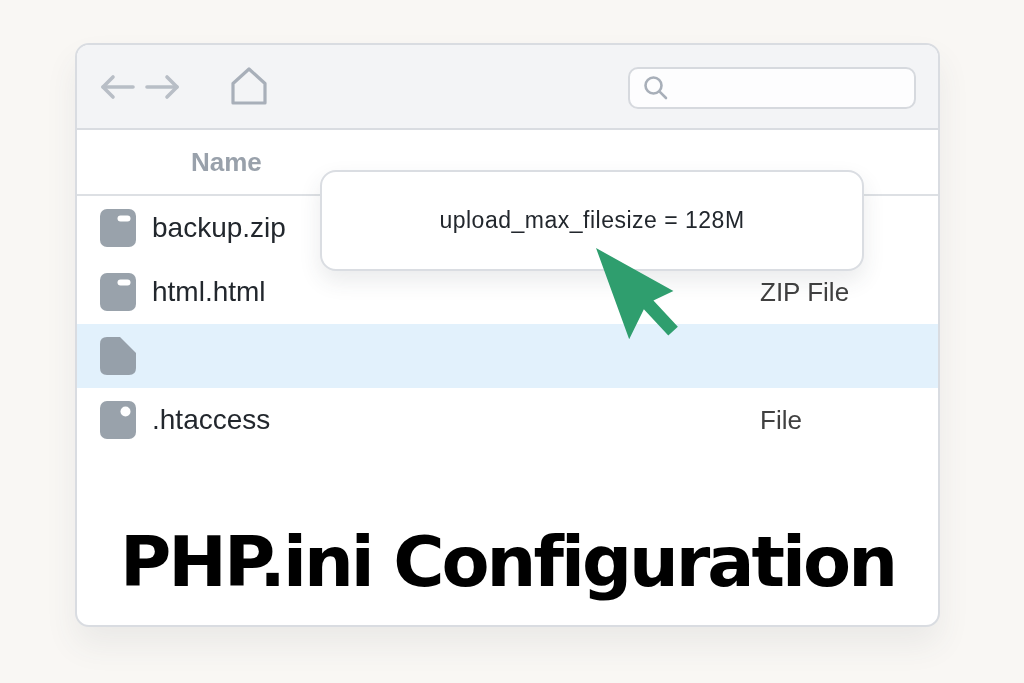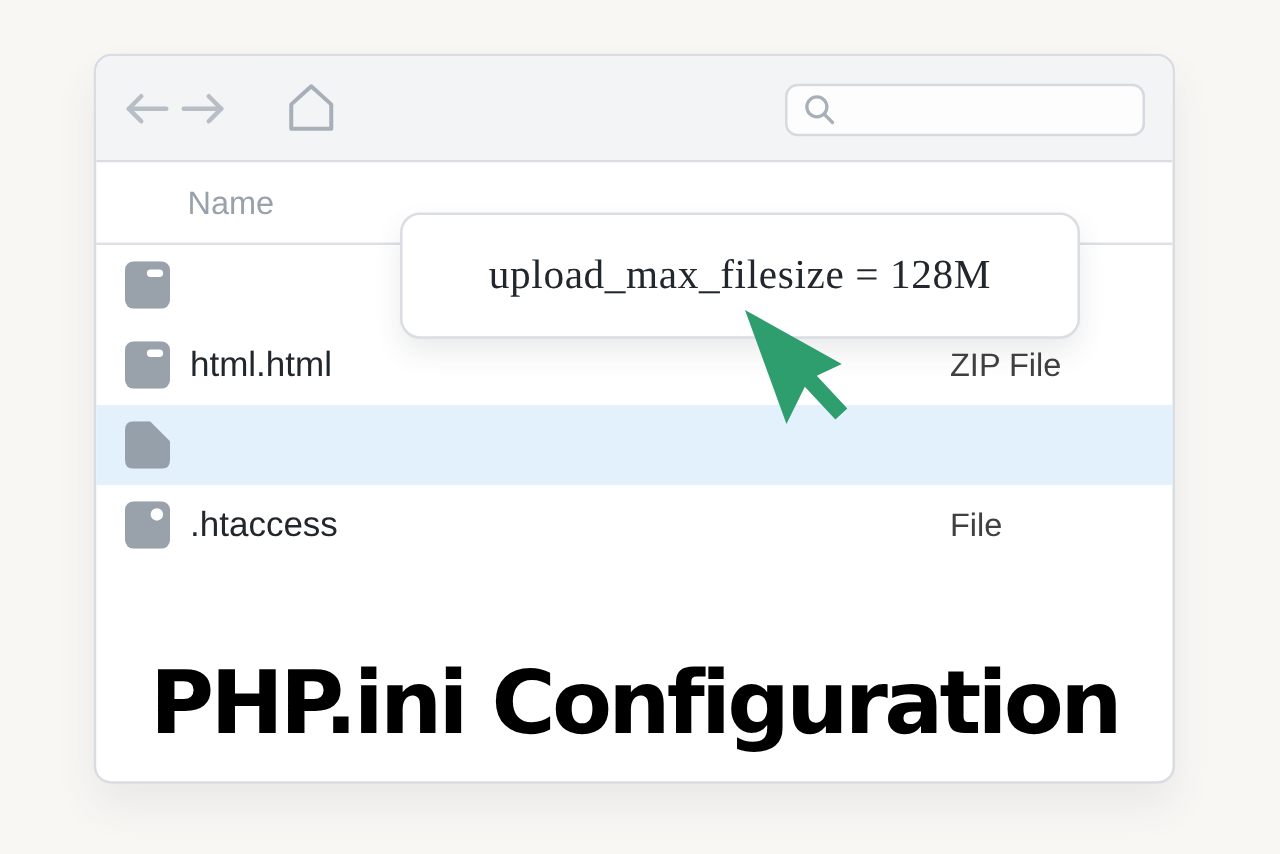--- a/index.html
+++ b/index.html
@@ -13,37 +13,37 @@
            border-radius:12px 12px 0 0;}
   .navbtn{position:absolute;top:24px;width:44px;height:36px;background:none;border:none;padding:0;cursor:pointer;}
   .navbtn.back{left:18px;} .navbtn.fwd{left:64px;} .navbtn.home{left:150px;top:20px;height:42px;}
   .searchbox{position:absolute;top:22px;right:22px;width:288px;height:42px;background:#fdfdfe;
              border:2px solid #d6d9de;border-radius:10px;box-sizing:border-box;display:flex;align-items:center;}
   .searchbox input{border:none;outline:none;background:transparent;flex:1;font-size:20px;height:100%;
                    font-family:"Liberation Sans",sans-serif;color:#444;}
   .searchbox svg{margin-left:12px;margin-right:6px;flex:0 0 auto;}
   
   .thead{position:relative;height:64px;border-bottom:2px solid #dde0e4;display:flex;align-items:center;}
-  .thead .colname{margin-left:73px;font-size:26px;color:#99a1ab;}
+  .thead .colname{margin-left:114px;font-size:26px;color:#99a1ab;font-weight:bold;}
   .filelist{position:relative;}
   .frow{position:relative;height:64px;display:flex;align-items:center;}
   .frow.selected{background:#e2f1fc;}
   .frow .ficon{margin-left:23px;flex:0 0 auto;display:block;}
   .frow .fname{margin-left:16px;font-size:28px;color:#22272d;}
   .frow.selected .fname{font-weight:bold;}
   .frow .ftype{position:absolute;left:683px;font-size:26px;color:#404040;}
   
   .caption{position:absolute;left:0;right:0;bottom:22px;text-align:center;
            font-family:"DejaVu Sans",sans-serif;font-size:70px;font-weight:bold;
            letter-spacing:-3px;color:#000000;}
   
   .tooltip{position:absolute;left:320px;top:170px;width:544px;height:101px;background:#ffffff;
            border:2px solid #dadde2;border-radius:16px;box-sizing:border-box;z-index:5;
            box-shadow:0 10px 22px rgba(50,60,70,0.10);display:flex;align-items:center;justify-content:center;}
-  .tooltip .code{font-family:Liberation Serif, serif;font-size:33px;color:#22272d;letter-spacing:0.5px;}
+  .tooltip .code{font-family:Liberation Sans, sans-serif;font-size:23px;color:#22272d;letter-spacing:0.5px;}
   
   .cursor{position:absolute;left:556px;top:238px;z-index:10;overflow:visible;}
 </style>
 </head>
 <body>
 
 <div class="canvas">
 
   <div class="window">
 
@@ -82,20 +82,21 @@
       <span class="colname">Name</span>
     </div>
 
     <div class="filelist">
 
       <div class="frow">
         <svg class="ficon" width="36" height="38" viewBox="0 0 36 38">
           <rect x="0" y="0" width="36" height="38" rx="7" fill="#99a2ab"></rect>
           <rect x="17.5" y="6.5" width="13" height="6" rx="3" fill="#ffffff"></rect>
         </svg>
+        <span class="fname">backup.zip</span>
         <span class="ftype"></span>
       </div>
 
       <div class="frow">
         <svg class="ficon" width="36" height="38" viewBox="0 0 36 38">
           <rect x="0" y="0" width="36" height="38" rx="7" fill="#99a2ab"></rect>
           <rect x="17.5" y="6.5" width="13" height="6" rx="3" fill="#ffffff"></rect>
         </svg>
         <span class="fname">html.html</span>
         <span class="ftype">ZIP File</span>

